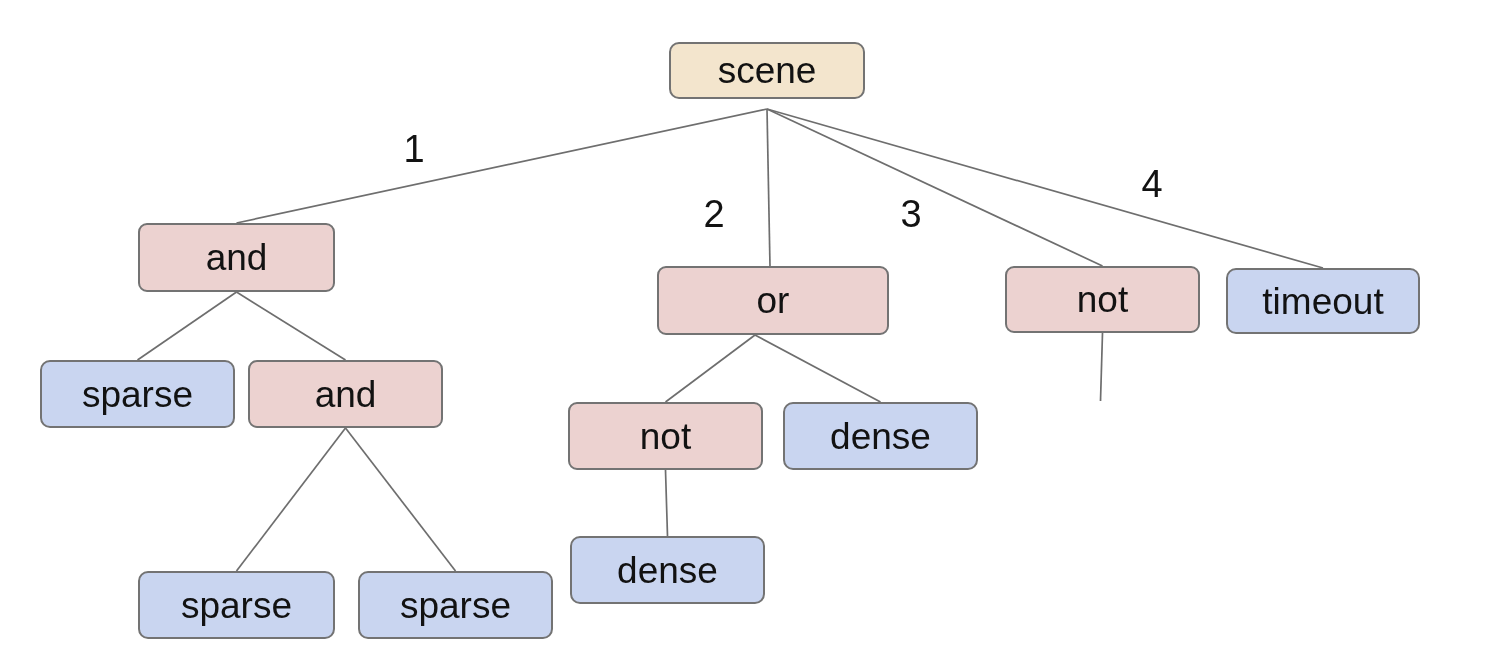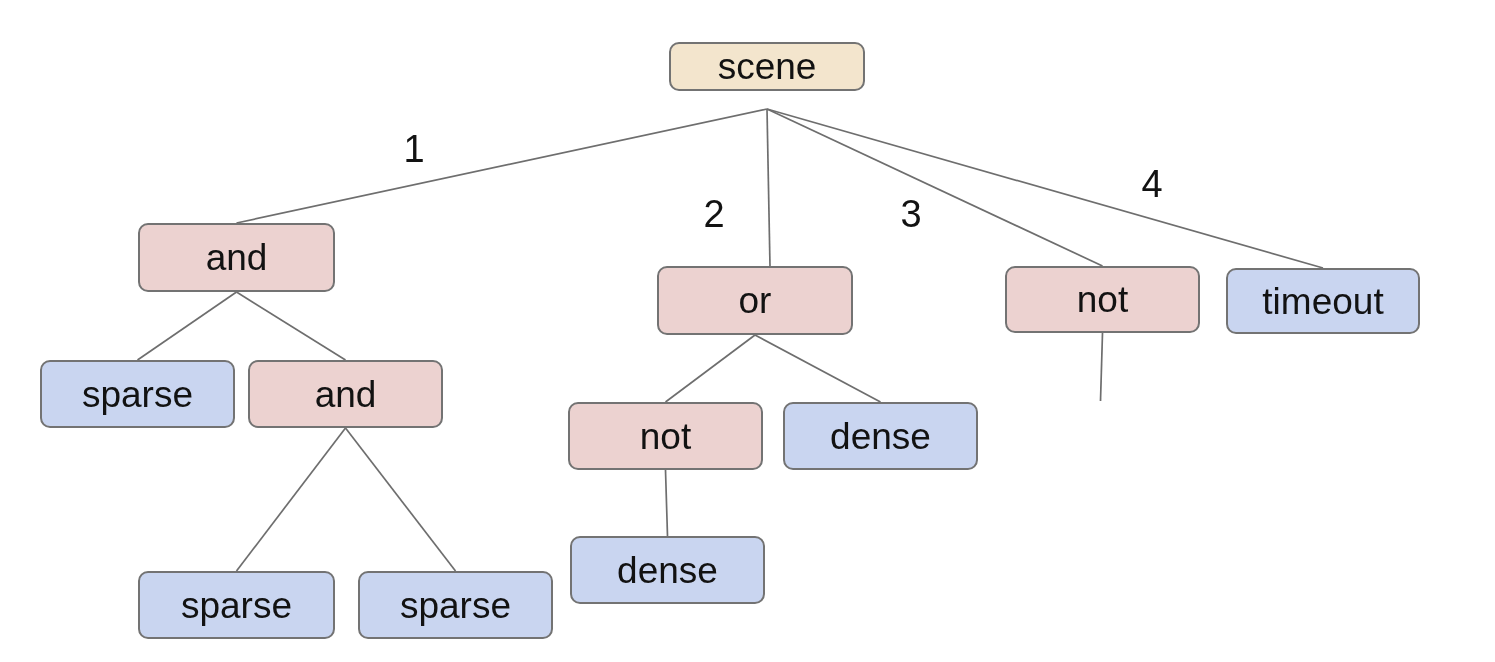--- a/index.html
+++ b/index.html
@@ -47,21 +47,21 @@
     border-radius: 10px;
     display: flex;
     align-items: center;
     justify-content: center;
     font-size: 37px;
     line-height: 1;
     color: var(--text-color, #121212);
     white-space: nowrap;
   }
   .node.root     { background: var(--fill-root, #f3e5cd); }
-  .node.operator { background: var(--fill-operator, #ecd2d0); }
+  .node.operator { background: var(--fill-operator, #ecd2d0); border-radius: 9px; }
   .node.leaf     { background: var(--fill-leaf, #c9d5f0); }
 </style>
 </head>
 <body>
 
 <div id="canvas">
   <svg id="edge-layer" viewBox="0 0 1495 662" xmlns="http://www.w3.org/2000/svg">
       <line x1="767" y1="109" x2="236.5" y2="223"></line>
       <text x="414" y="162">1</text>
       <line x1="767" y1="109" x2="770" y2="266"></line>
@@ -73,27 +73,27 @@
       <line x1="236.5" y1="292" x2="137.5" y2="360"></line>
       <line x1="236.5" y1="292" x2="345.5" y2="360"></line>
       <line x1="345.5" y1="428" x2="236.5" y2="571"></line>
       <line x1="345.5" y1="428" x2="455.5" y2="571"></line>
       <line x1="755" y1="335" x2="665.5" y2="402"></line>
       <line x1="755" y1="335" x2="880.5" y2="402"></line>
       <line x1="1102.5" y1="333" x2="1100.5" y2="401"></line>
       <line x1="665.5" y1="470" x2="667.5" y2="536"></line>
     </svg>
   <div id="node-layer">
-      <div class="node root" style="left: 669px; top: 42px; width: 196px; height: 49px; text-align: right;">
+      <div class="node root" style="left: 669px; top: 42px; width: 196px; height: 57px; text-align: right;">
         <span>scene</span>
       </div>
       <div class="node operator" style="left: 138px; top: 223px; width: 197px; height: 69px;">
         <span>and</span>
       </div>
-      <div class="node operator" style="left: 657px; top: 266px; width: 196px; height: 69px;">
+      <div class="node operator" style="left: 657px; top: 266px; width: 232px; height: 69px;">
         <span>or</span>
       </div>
       <div class="node operator" style="left: 1005px; top: 266px; width: 195px; height: 67px;">
         <span>not</span>
       </div>
       <div class="node leaf" style="left: 1226px; top: 268px; width: 194px; height: 66px;">
         <span>timeout</span>
       </div>
       <div class="node leaf" style="left: 40px; top: 360px; width: 195px; height: 68px;">
         <span>sparse</span>

